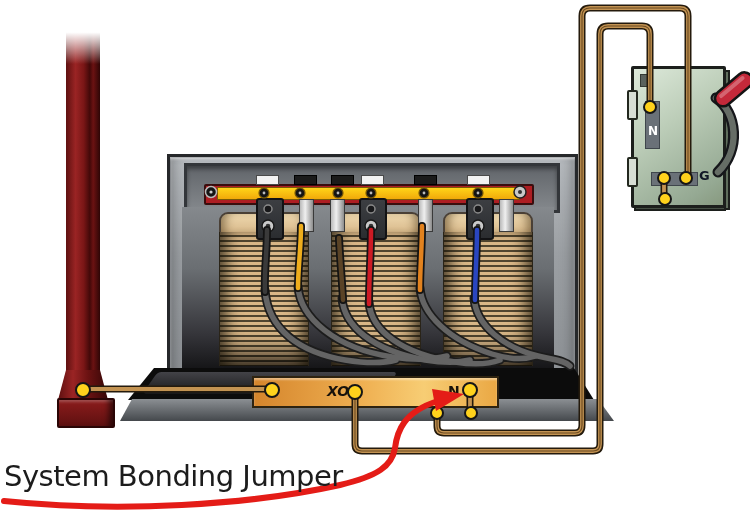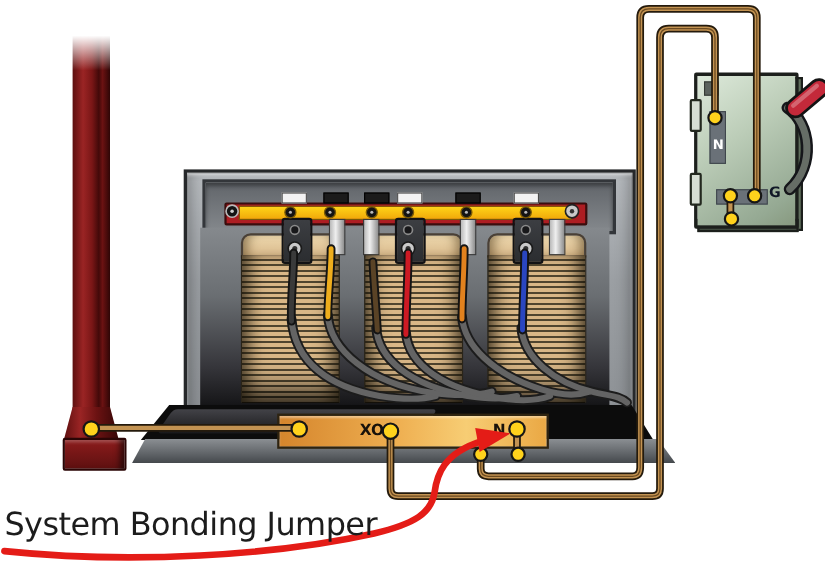--- a/index.html
+++ b/index.html
@@ -53,21 +53,21 @@
     clip-path:polygon(26px 0,446px 0,466px 100%,0 100%);}
   #base-sheen{left:150px;top:372px;width:240px;height:22px;transform:skewX(-35deg);
     background:linear-gradient(180deg,#4c4c52,#1a1a1c);border-radius:4px;opacity:.85;}
   #base-gray{left:120px;top:399px;width:494px;height:22px;
     clip-path:polygon(12px 0,478px 0,494px 100%,0 100%);
     background:linear-gradient(180deg,#8b8f93,#5a5e62 70%,#44484c);}
   #neutral-bar{left:252px;top:376px;width:243px;height:28px;border:2px solid #2e2310;
     background:linear-gradient(90deg,#d5852c,#efb052 45%,#f7cd74 70%,#eaa844);
     box-shadow:inset 0 2px 2px rgba(255,255,255,.4);}
   .bar-label{position:absolute;top:5px;font:bold 14px "DejaVu Sans","Liberation Sans",sans-serif;color:#18120a;}
-  #xo-label{left:73px;} #nbar-label{left:194px;}
+  #xo-label{left:73px;font-style:italic;} #nbar-label{left:194px;}
 
   
   #box-side{left:717px;top:70px;width:9px;height:136px;background:#5f6e5c;border:2px solid #1c1f1c;}
   #box-bottom{left:634px;top:199px;width:88px;height:8px;background:#454f44;border:2px solid #1c1f1c;}
   #box-front{left:631px;top:66px;width:89px;height:136px;border:3px solid #1c1f1c;border-radius:2px;
     background:linear-gradient(145deg,#dde9da 0%,#bccdb8 40%,#95a993 85%,#87997f 100%);}
   .hinge{left:627px;width:7px;height:26px;border:2px solid #23281f;border-radius:2px;background:#d7ded4;}
   #box-plate{left:640px;top:74px;width:11px;height:11px;background:#5a625d;border:1px solid #343a34;}
   #nbus{left:645px;top:101px;width:13px;height:46px;background:#6a7178;border:1px solid #3f464c;}
   #nbus span{position:absolute;left:2px;top:22px;font:bold 12px "DejaVu Sans",sans-serif;color:#fff;}

